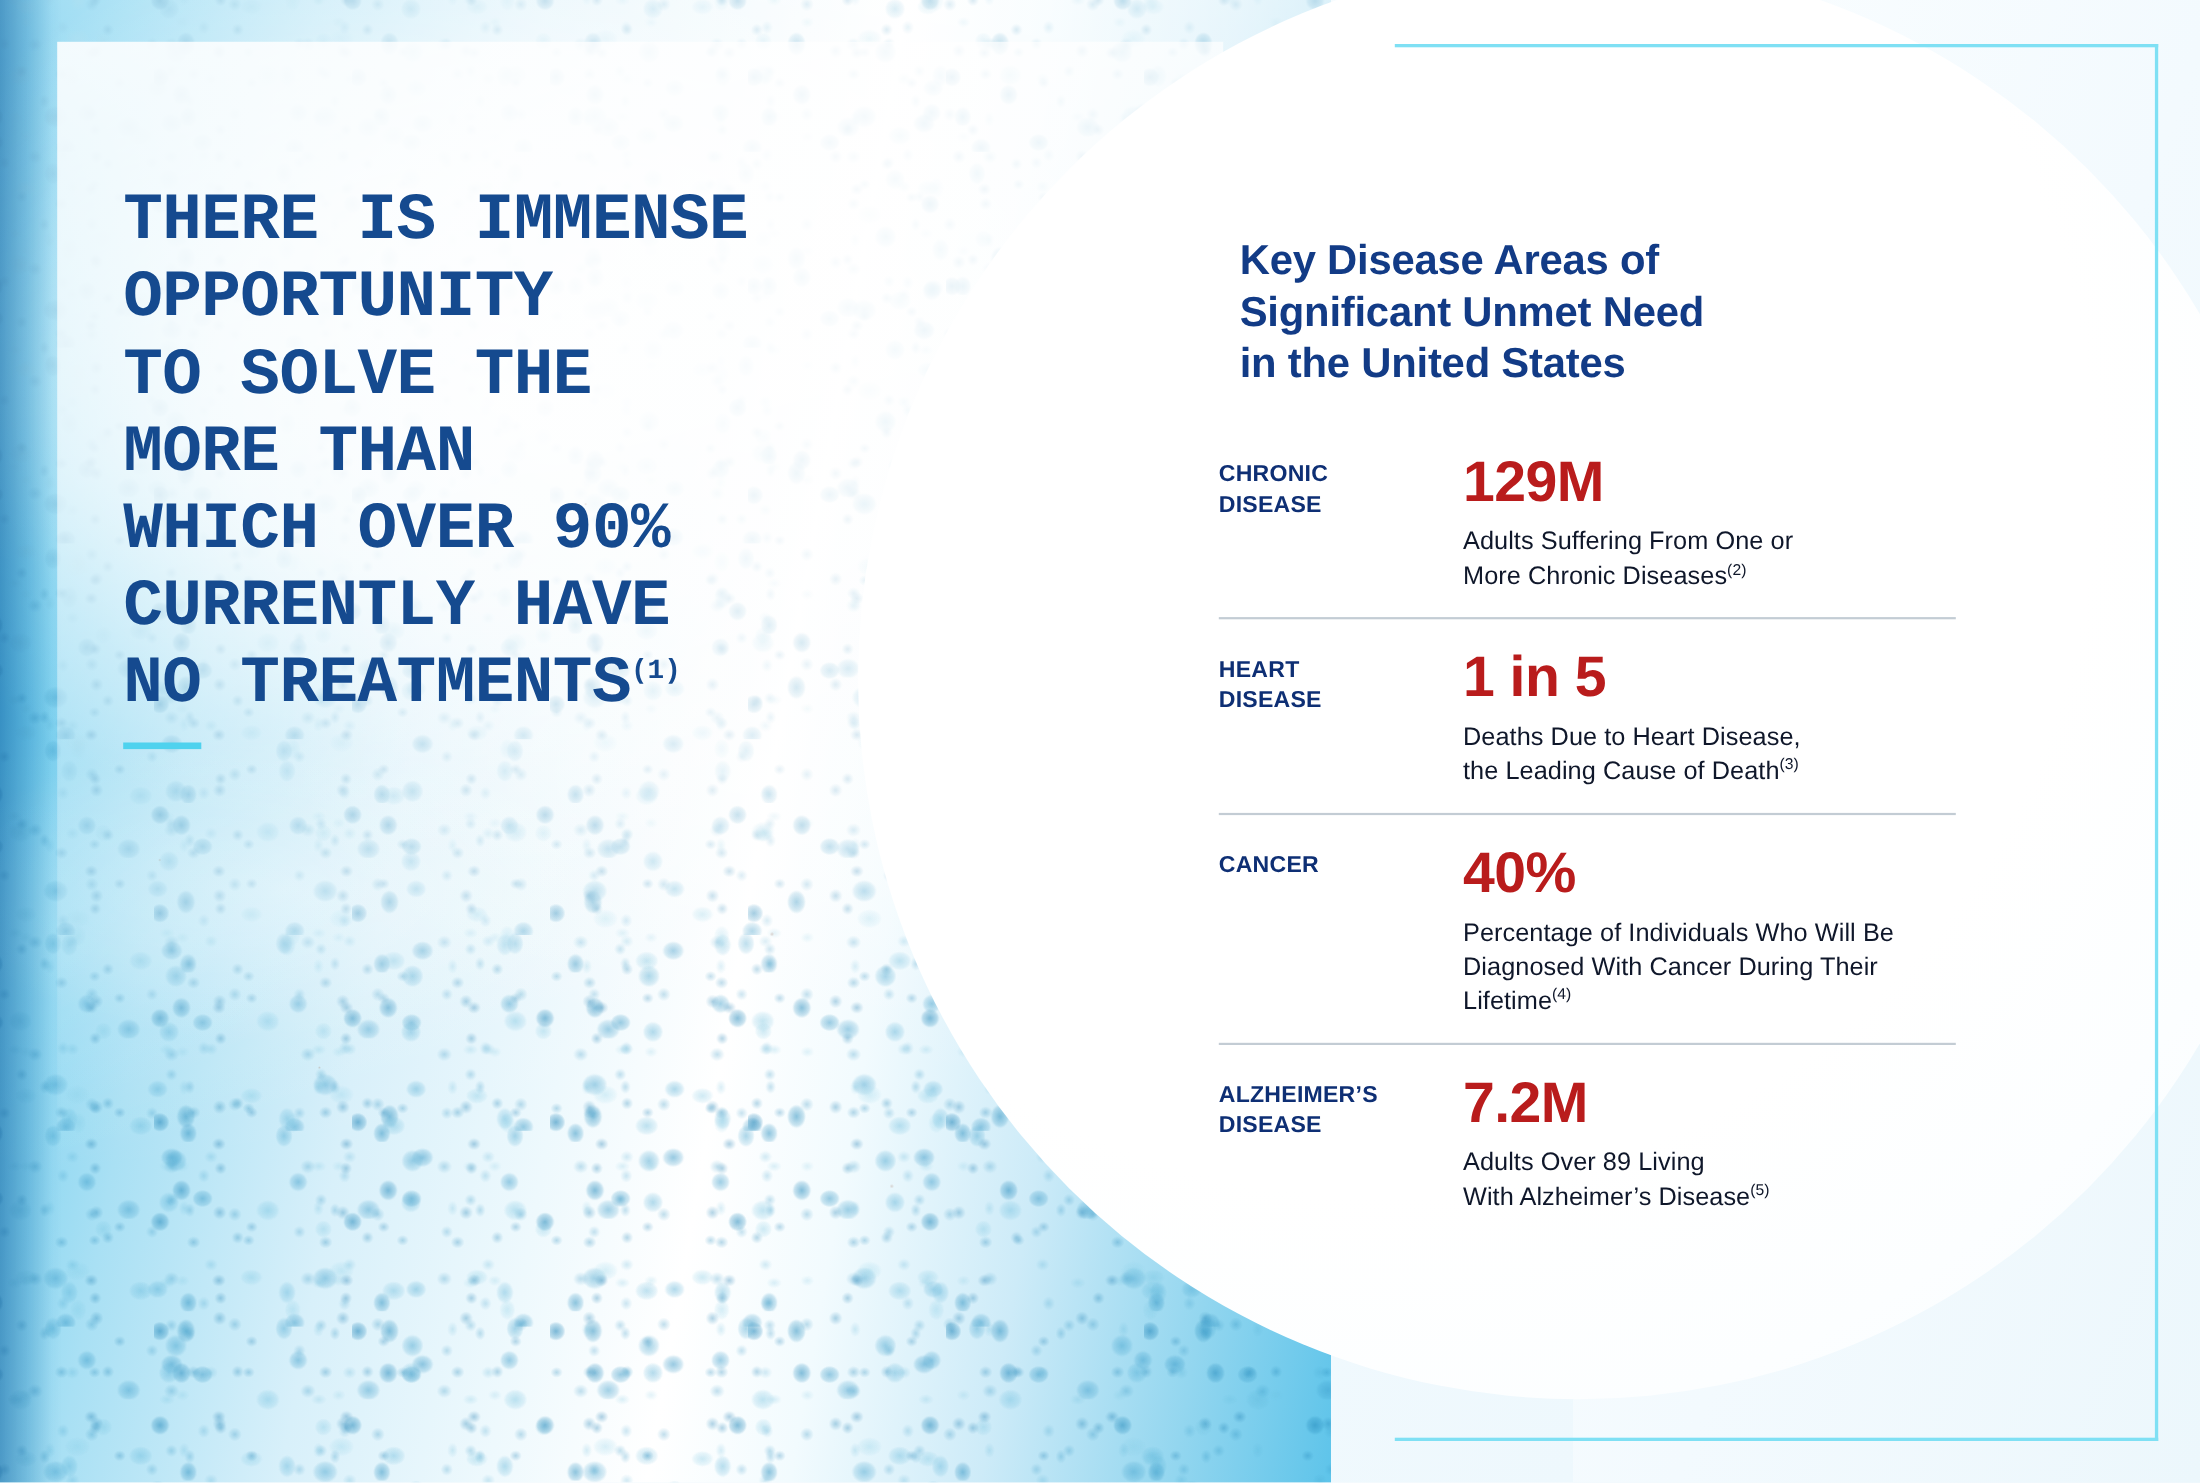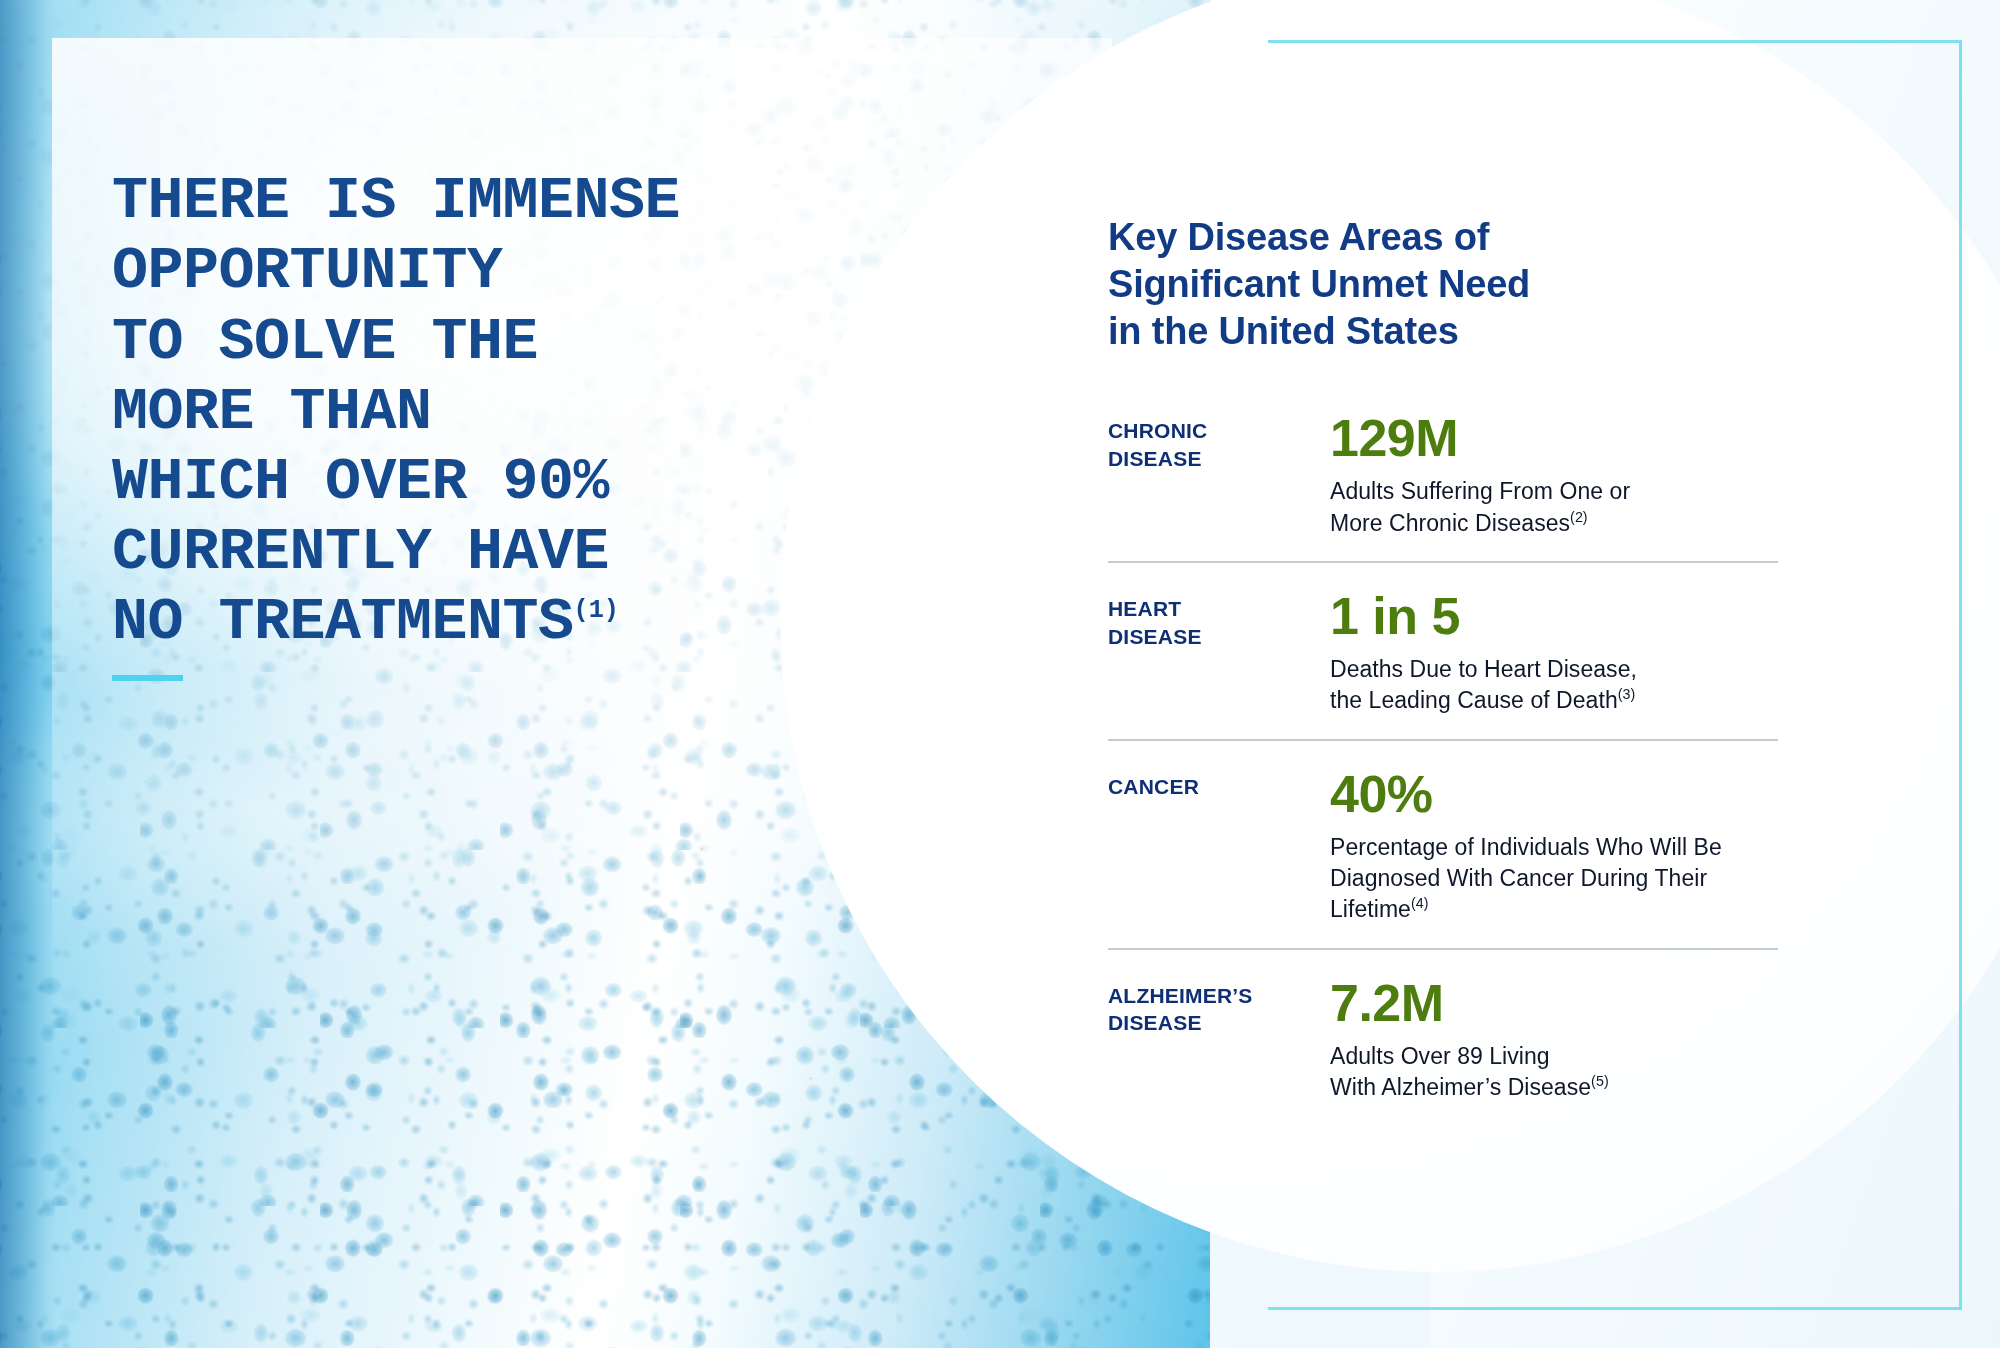--- a/index.html
+++ b/index.html
@@ -220,21 +220,21 @@
     width: 670px;
   }
   .panel-title {
     color: #123b86;
     font-size: 38px;
     font-weight: bold;
     line-height: 1.24;
     letter-spacing: -0.2px;
     margin: 0 0 56px 0;
   }
-  .panel-title .tline { display: block; }
+  .panel-title .tline { display: block; margin-left: 19px; }
 
   .stat-row {
     display: flex;
     align-items: flex-start;
     padding: 0 0 22px 0;
   }
   .stat-row.divided {
     border-bottom: 2px solid #c3ccd4;
     margin-bottom: 26px;
     margin-top: 16px;
@@ -245,21 +245,21 @@
     color: #0e2f74;
     font-size: 21px;
     font-weight: bold;
     line-height: 1.32;
     letter-spacing: 0.2px;
     padding-top: 6px;
   }
   .stat-label .lline { display: block; }
   .stat-body { flex: 1 1 auto; }
   .stat-value {
-    color: #4d7c0f;
+    color: #b91c1c;
     font-size: 52px;
     font-weight: bold;
     line-height: 1.06;
     letter-spacing: -0.5px;
     margin-bottom: 10px;
   }
   .stat-desc {
     color: #0f172a;
     font-size: 23px;
     font-weight: normal;

